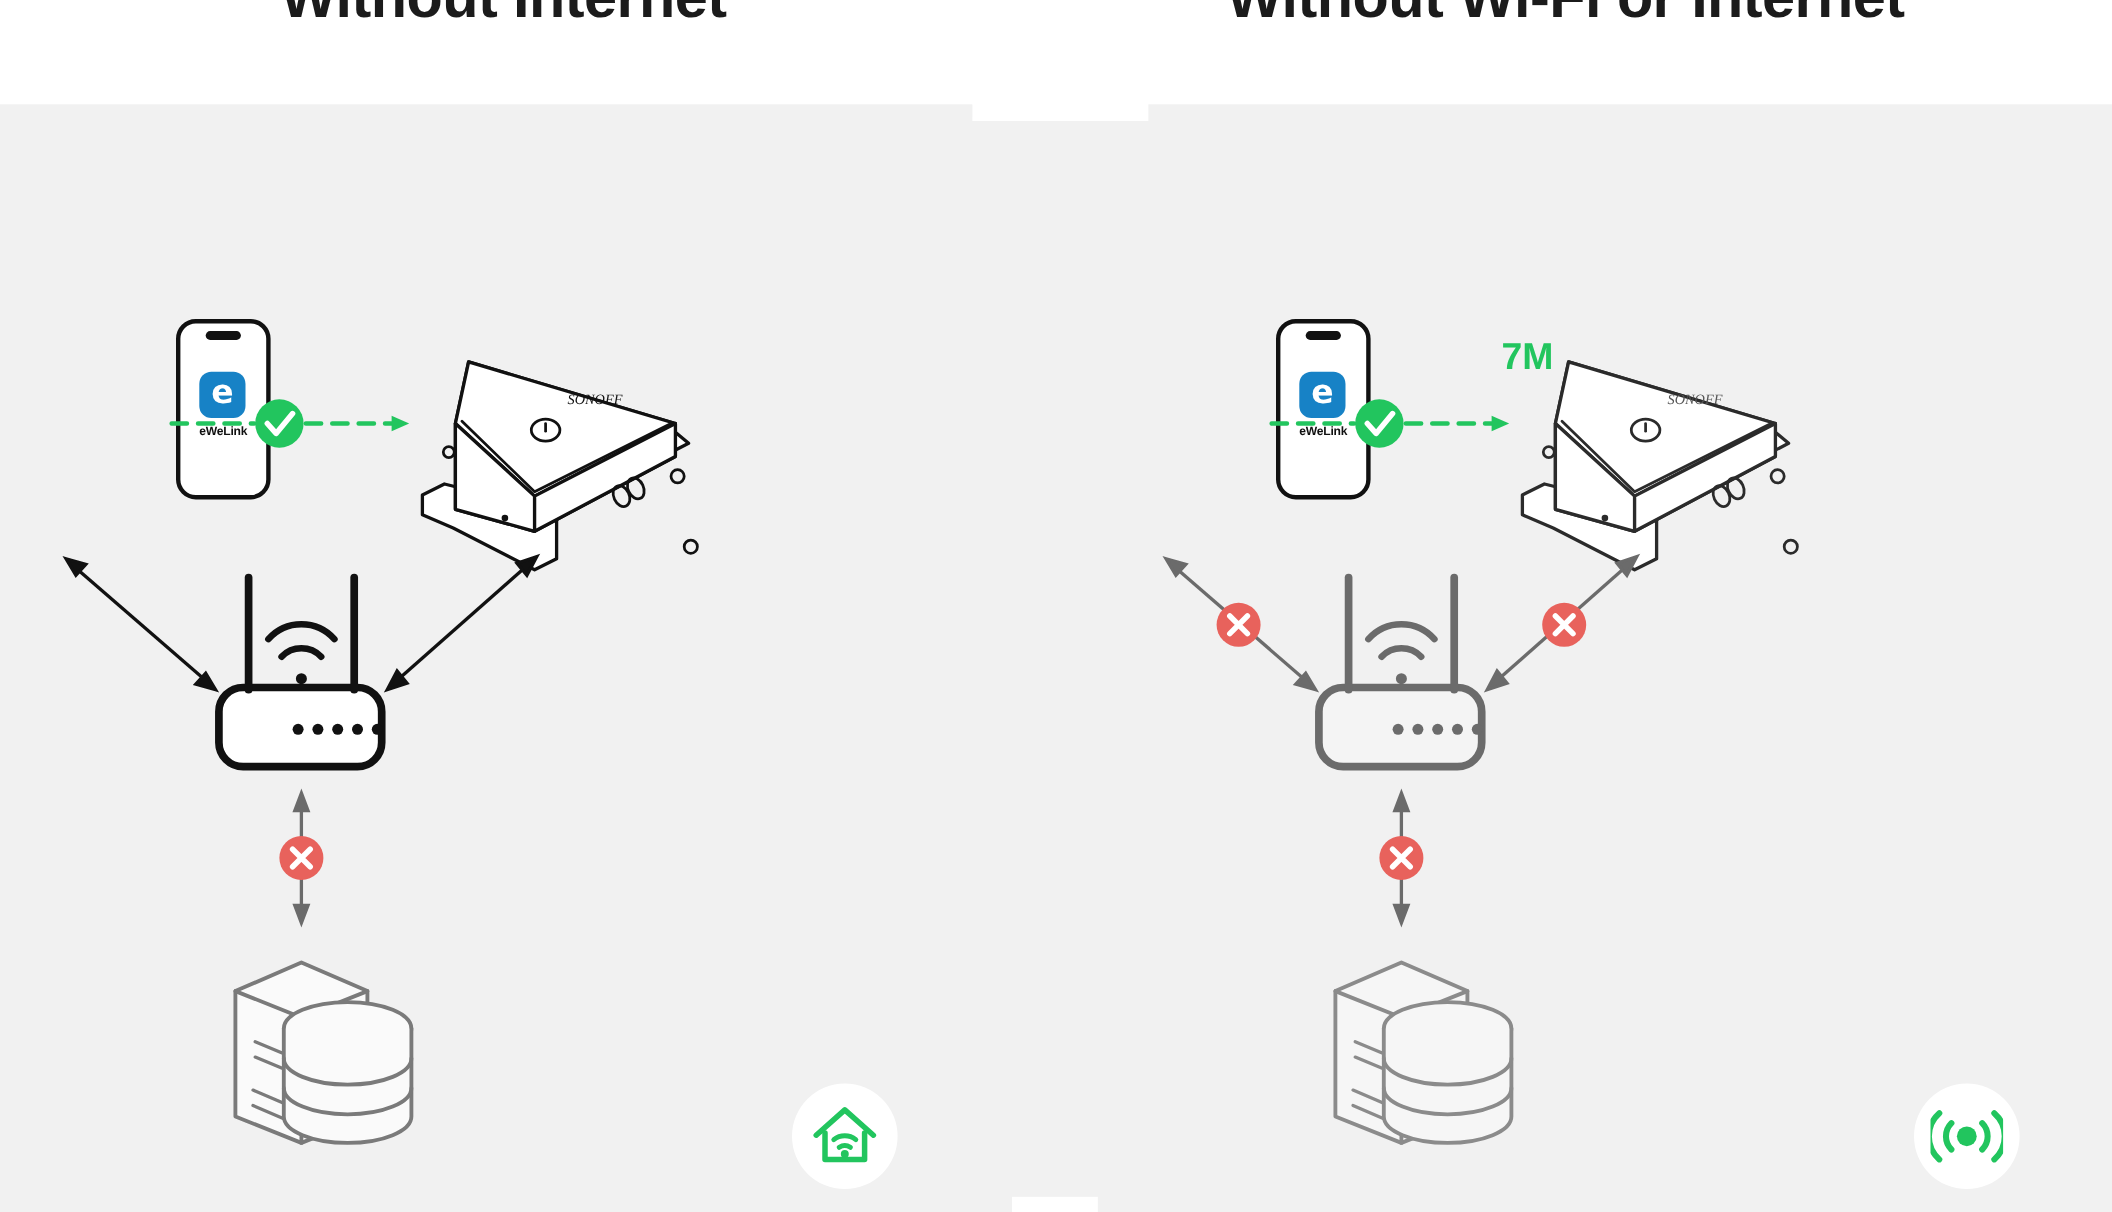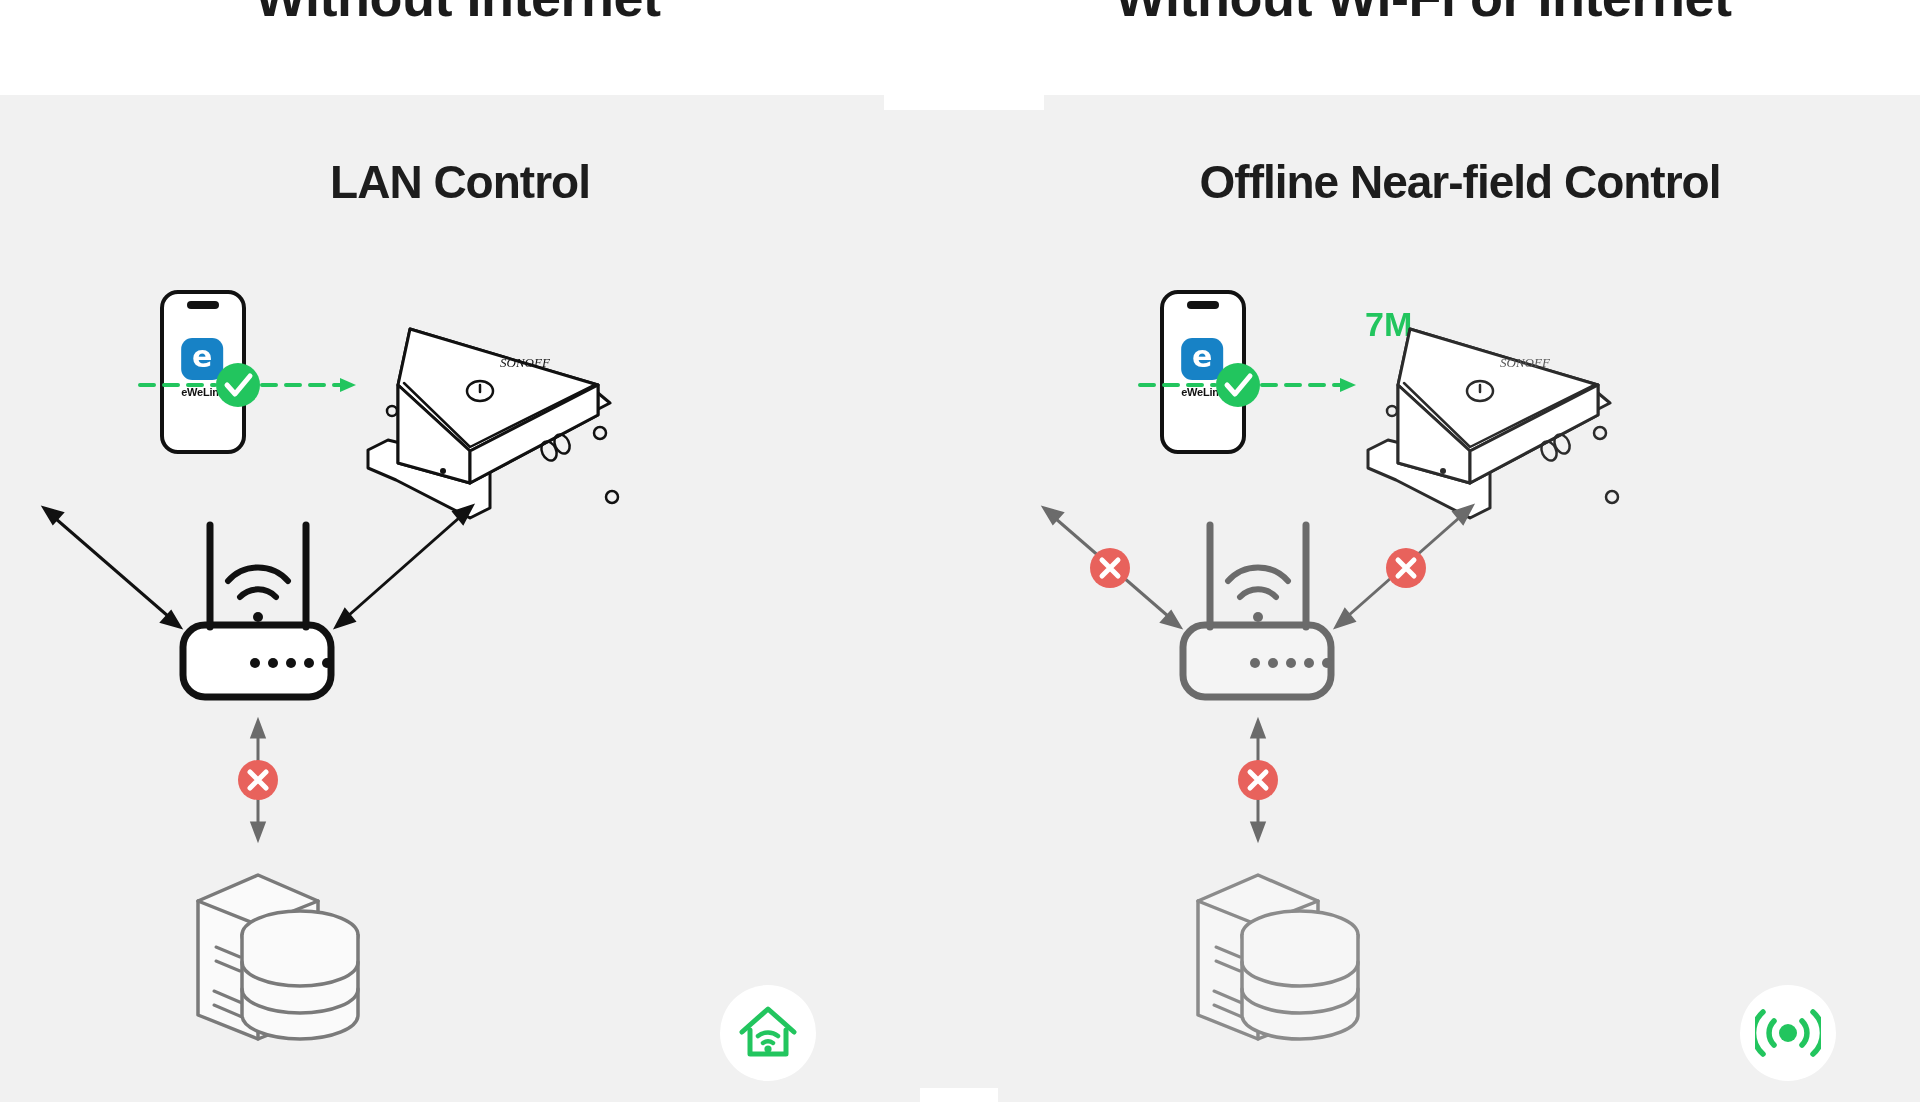--- a/index.html
+++ b/index.html
@@ -25,21 +25,21 @@
   #bottom-notch { position:absolute; left:920px; top:1088px; width:78px;
                   height:14px; background:#ffffff; z-index:5; }
 
   .panel { position:absolute; top:95px; height:1007px; }
   #panel-left  { left:0;    width:920px; }
   #panel-right { left:1000px; width:920px; }
 
   .panel-title { position:absolute; top:60px; width:100%; text-align:center;
     font-size:46px; font-weight:800; letter-spacing:-1px; color:#1d1d1d; }
 
-  .scene { position:absolute; left:0; top:130px; width:920px; height:820px;text-align:right; }
+  .scene { position:absolute; left:16px; top:130px; width:920px; height:820px;text-align:right; }
   .scene svg { display:block; }
 
   .dist-label { position:absolute; font-size:34px; font-weight:700;
     color:#22c55e; letter-spacing:0px; }
 
   
   .phone { position:absolute; }
   .phone-body { width:86px; height:164px; border:4px solid #111; border-radius:18px;
     background:#fff; position:relative; }
   .notch { position:absolute; left:50%; transform:translateX(-50%); top:7px;
@@ -67,21 +67,20 @@
     <div class="banner-txt" id="banner-right">Without Wi-Fi or Internet</div>
   </div>
 
   <div class="panel-bg" id="bg-main"></div>
   <div class="panel-bg" id="bg-notchA"></div>
   <div class="panel-bg" id="bg-notchB"></div>
   <div class="panel-bg" id="bg-gap"></div>
   <div id="bottom-notch"></div>
 
   <div class="panel" id="panel-left">
-    <div class="panel-title">LAN Control</div>
 
     <div class="phone" style="left:160px; top:195px;">
       <div class="phone-body">
         <div class="notch"></div>
         <div class="app-wrap">
           <div class="app-icon">e</div>
           <div class="app-name">eWeLink</div>
         </div>
       </div>
     </div>
@@ -171,21 +170,20 @@
         <path d="M5 30 L31 7 L57 30" stroke="#22c55e" stroke-width="5" fill="none" stroke-linecap="round" stroke-linejoin="round"></path>
         <path d="M13 28 L13 52 L49 52 L49 28" stroke="#22c55e" stroke-width="5" fill="none" stroke-linecap="round" stroke-linejoin="round"></path>
         <path d="M21 34 a16 16 0 0 1 20 0" stroke="#22c55e" stroke-width="4.5" fill="none" stroke-linecap="round"></path>
         <path d="M26 41 a9 9 0 0 1 10 0" stroke="#22c55e" stroke-width="4.5" fill="none" stroke-linecap="round"></path>
         <circle cx="31" cy="47" r="3.6" fill="#22c55e"></circle>
       </svg>
     </div>
   </div>
 
   <div class="panel" id="panel-right">
-    <div class="panel-title">Offline Near-field Control</div>
 
     <div class="phone" style="left:160px; top:195px;">
       <div class="phone-body">
         <div class="notch"></div>
         <div class="app-wrap">
           <div class="app-icon">e</div>
           <div class="app-name">eWeLink</div>
         </div>
       </div>
     </div>

